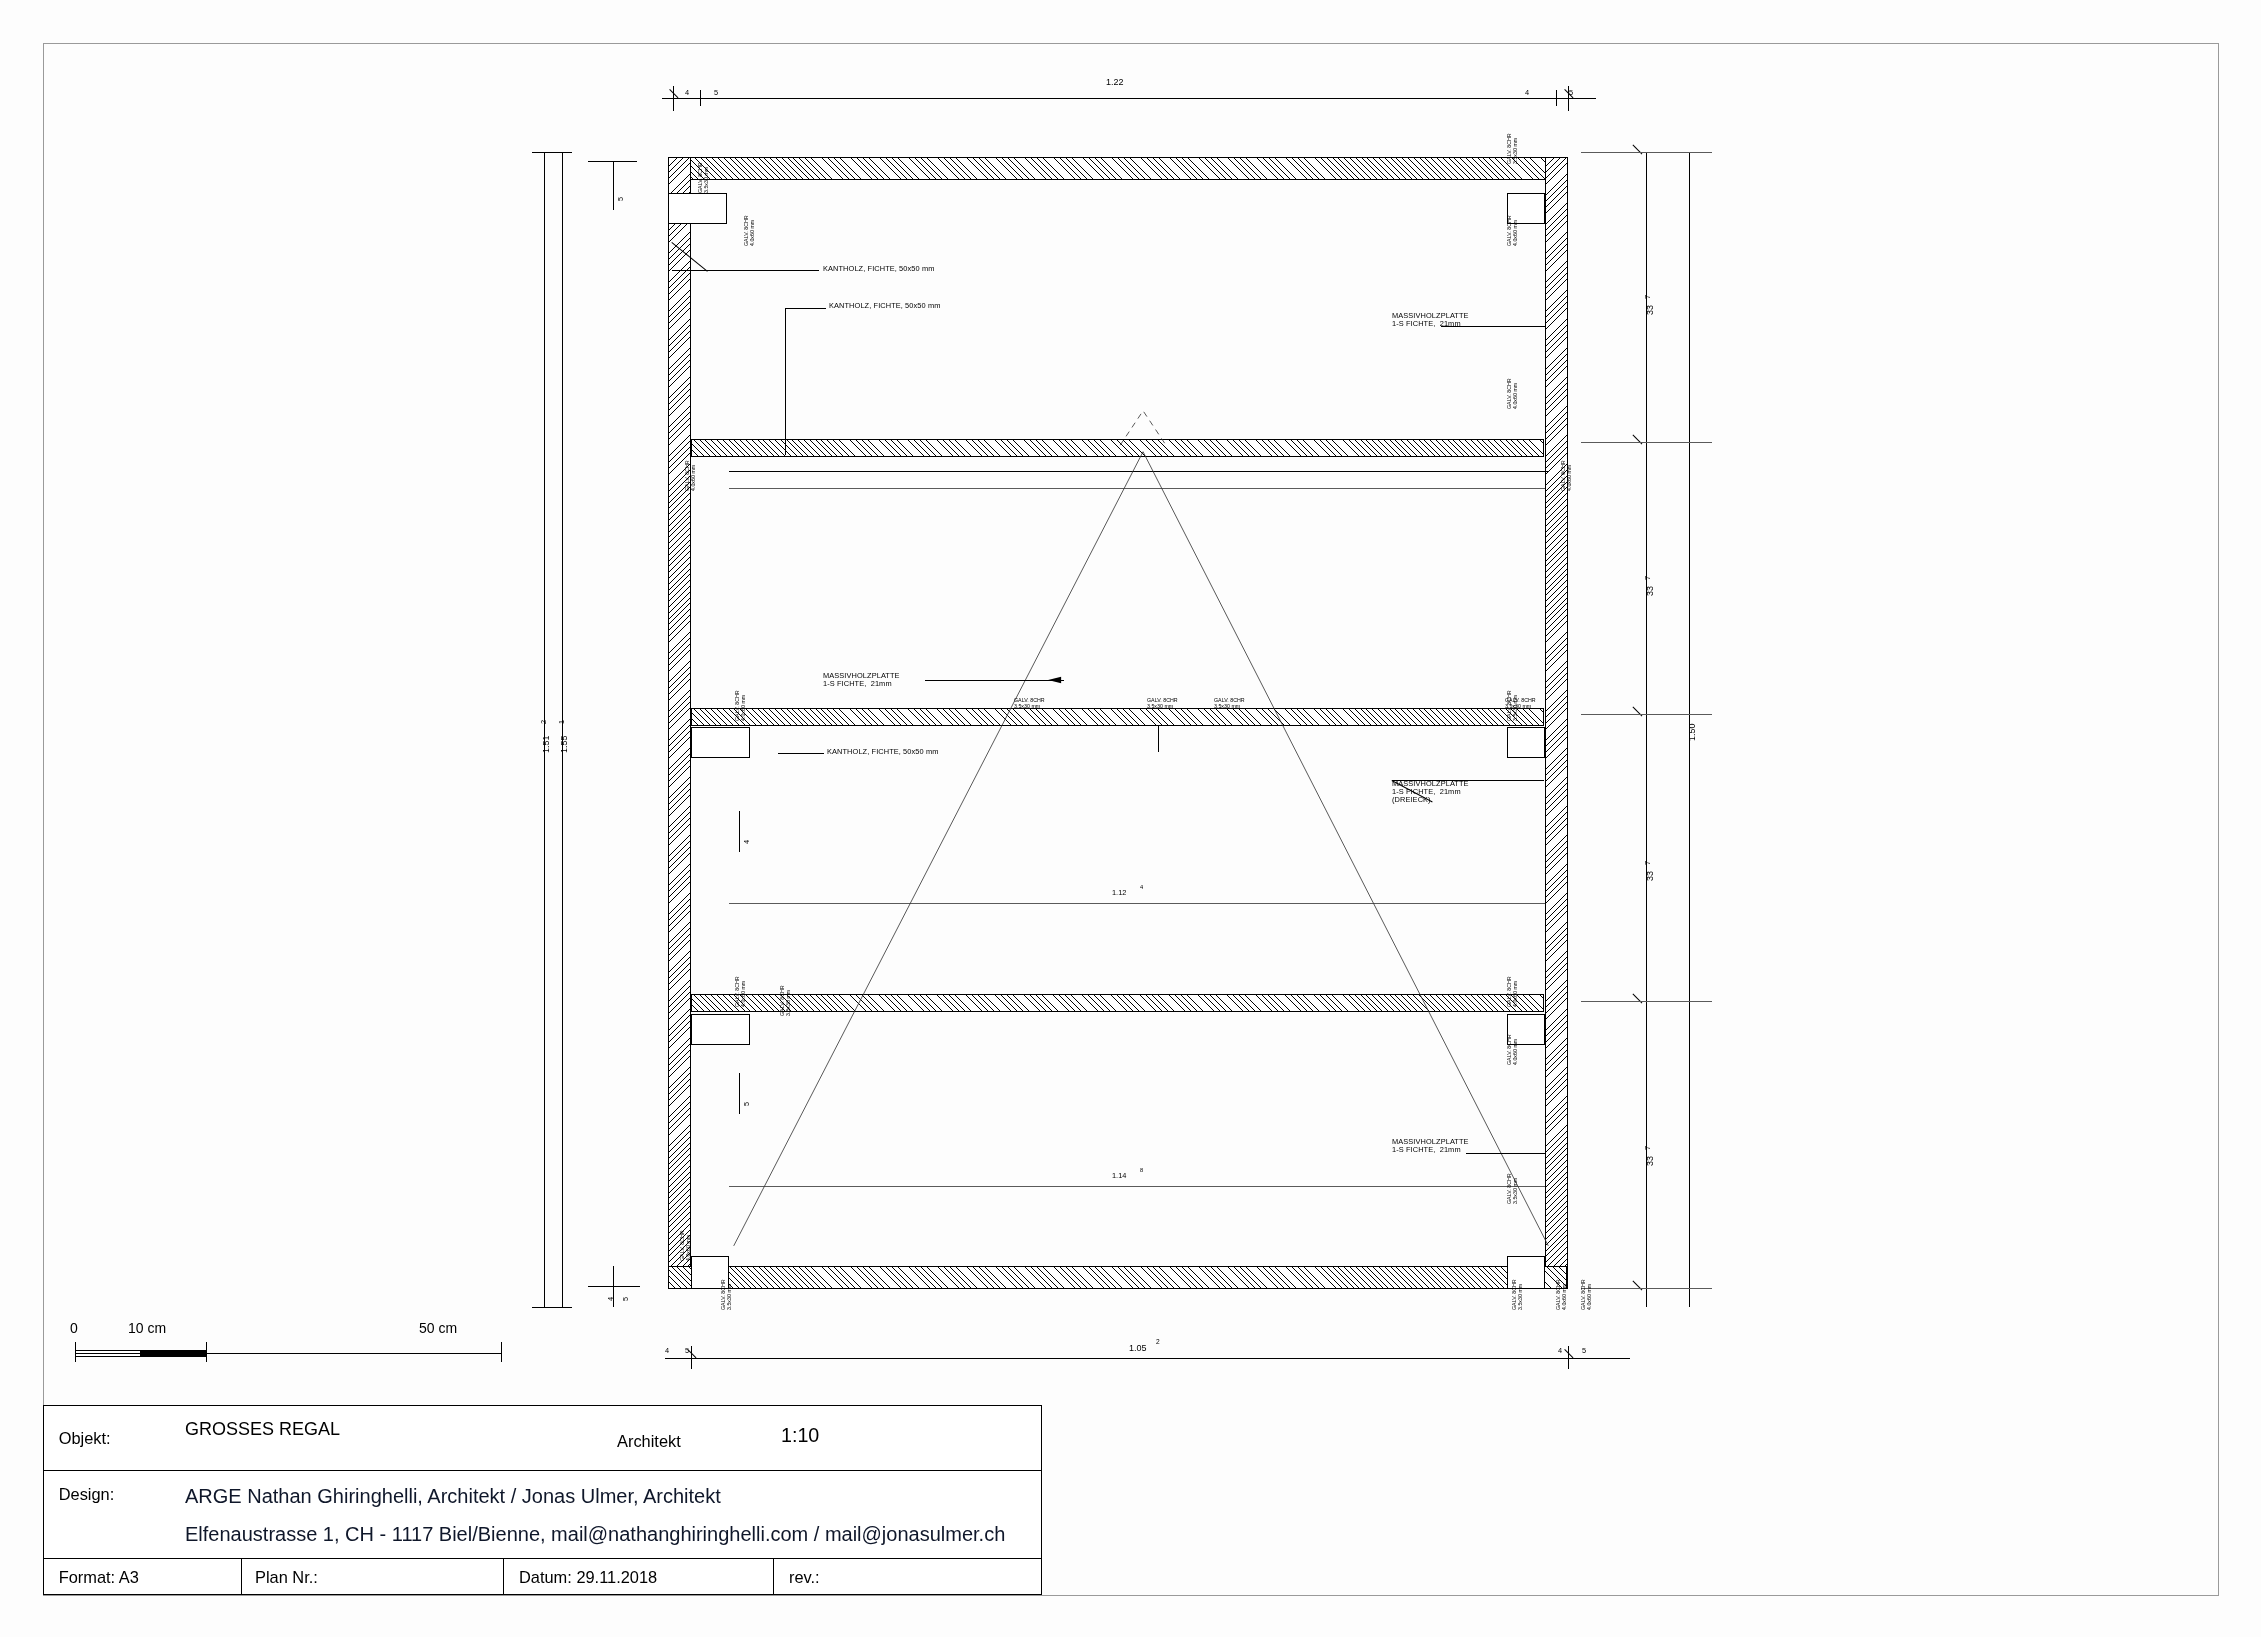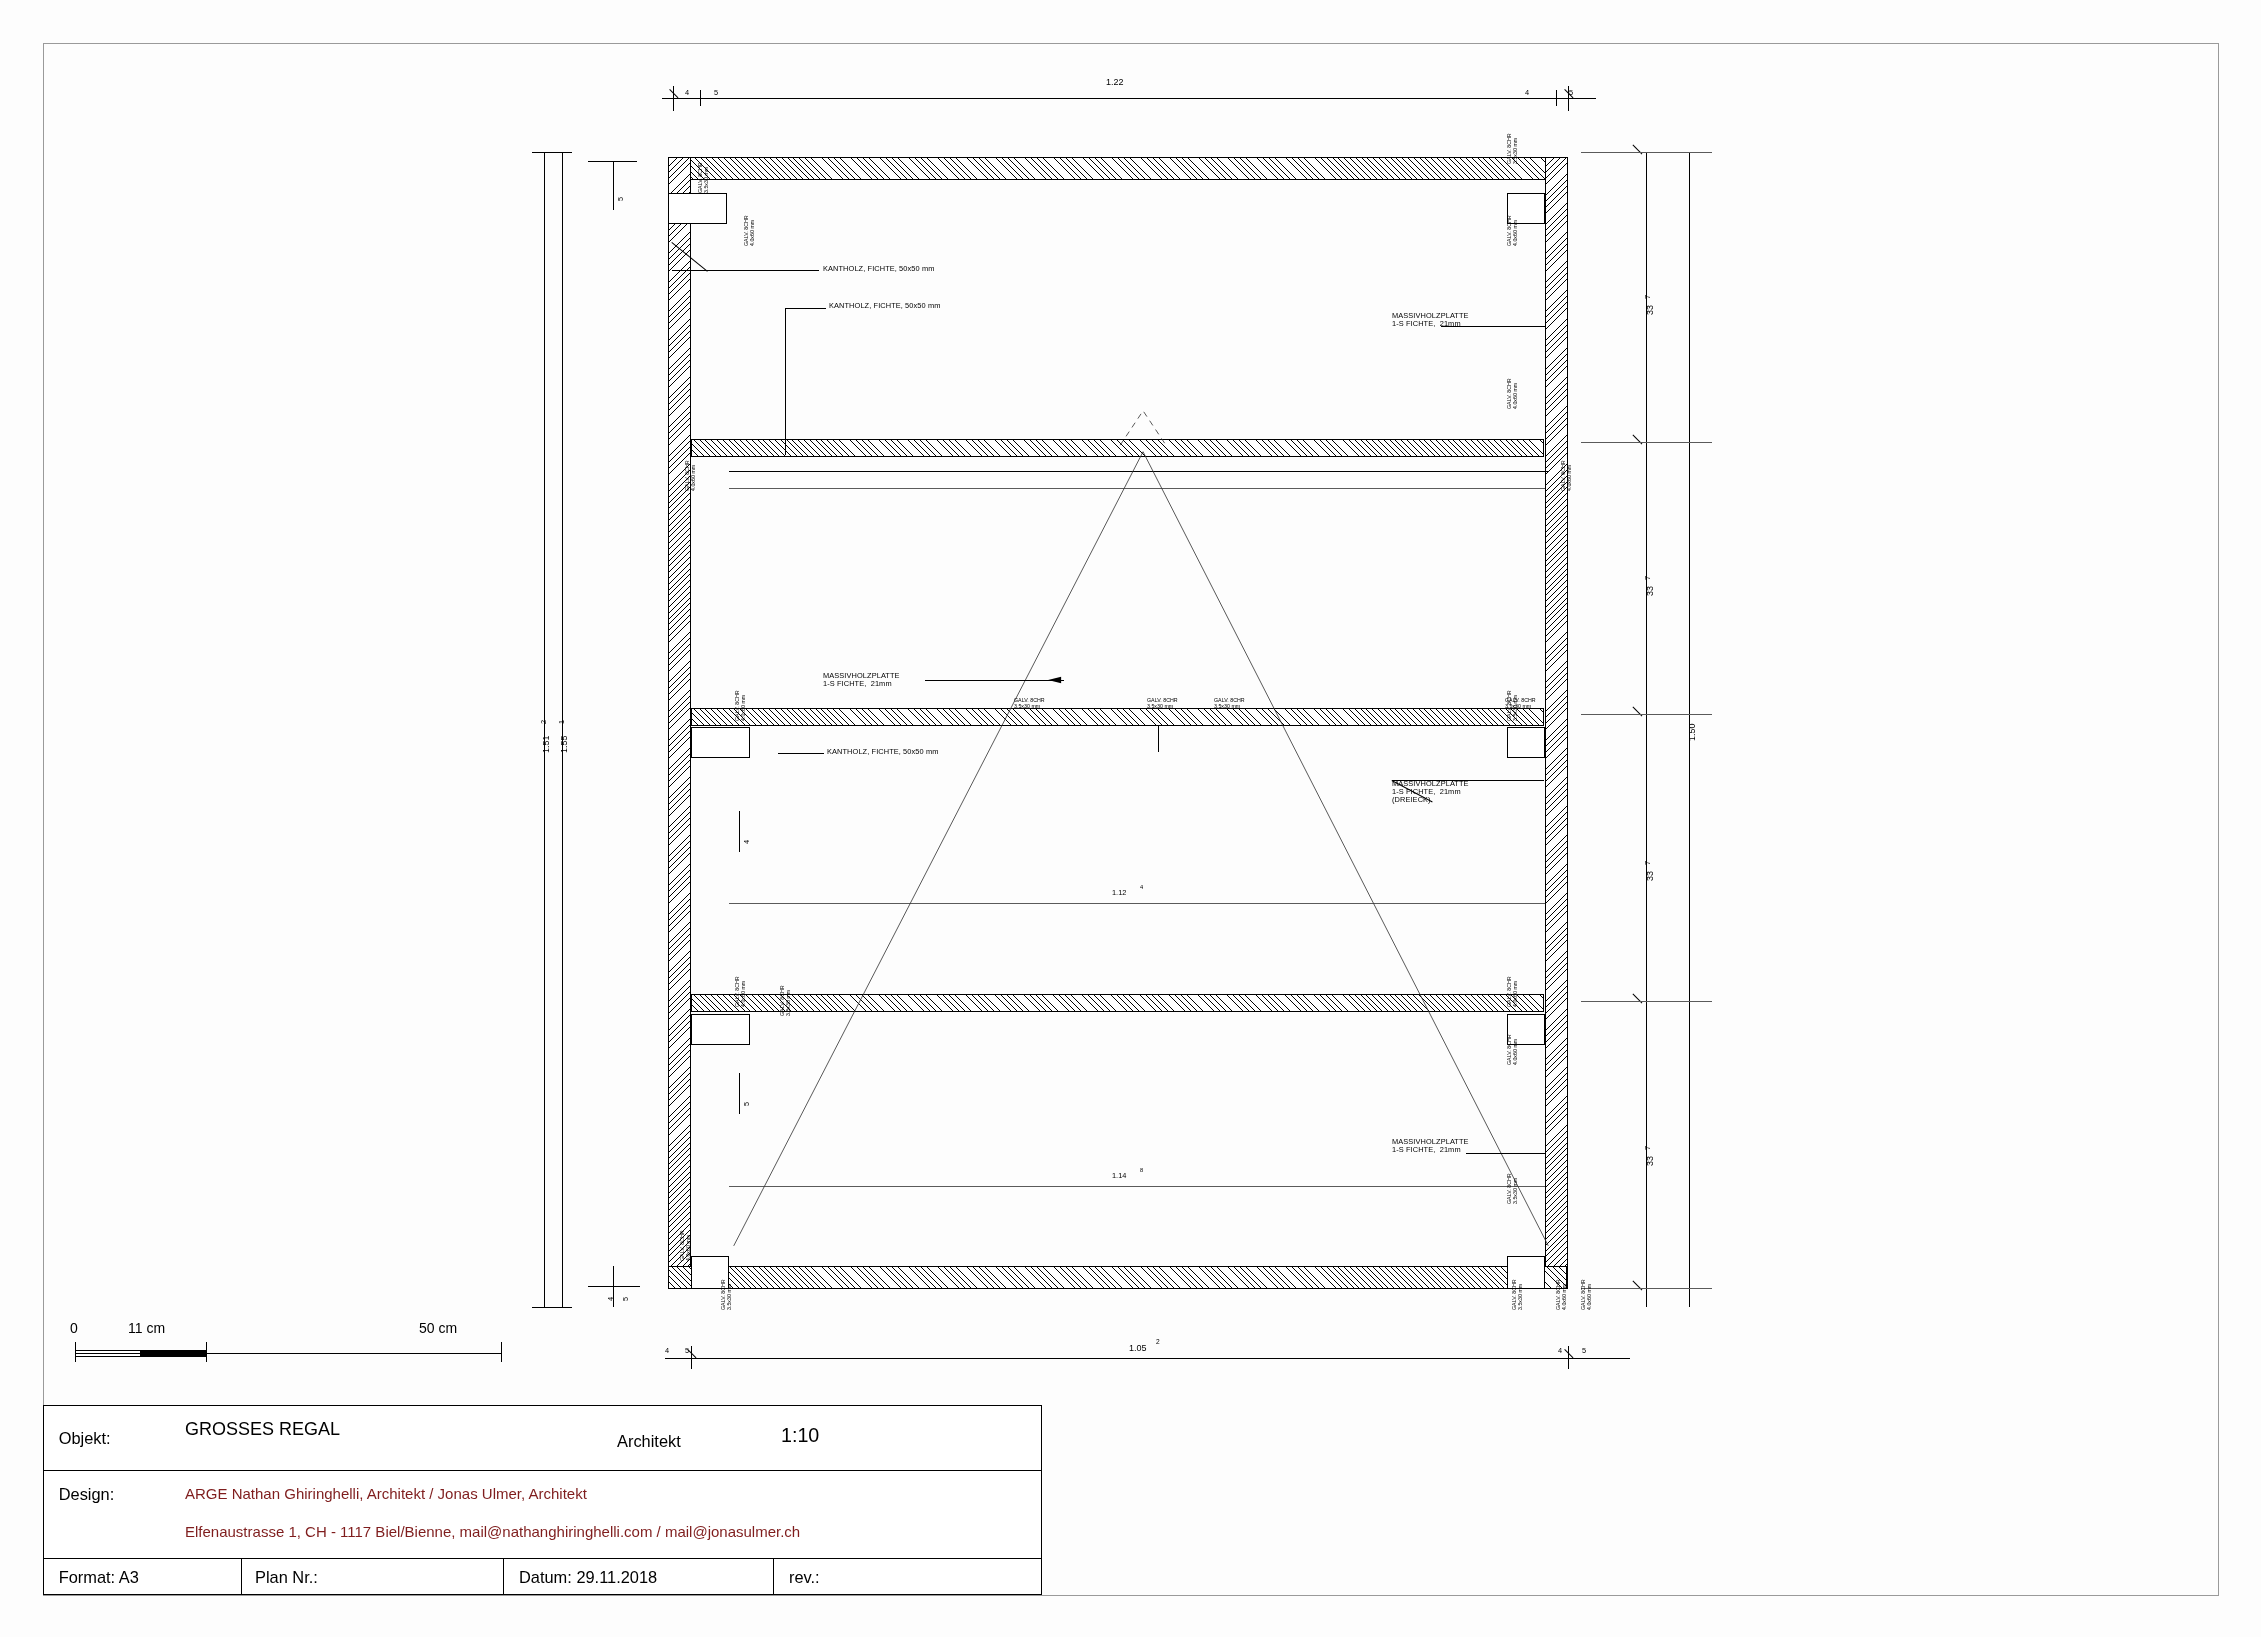--- a/index.html
+++ b/index.html
@@ -157,22 +157,22 @@
     white-space: pre;
   }
   .tb-title {
     position: absolute;
     font-size: 18px;
     color: #000;
     white-space: pre;
   }
   .tb-mid {
     position: absolute;
-    font-size: 15px;
-    color: #7f1d1d;
+    font-size: 20px;
+    color: #0f172a;
     white-space: pre;
   }
   .tb-scale {
     position: absolute;
     font-size: 19.7px;
     color: #000;
     white-space: pre;
   }
 </style>
 </head>
@@ -393,21 +393,21 @@
     <div class="dim-sm" style="left:1558px; top:1346px;">4</div>
     <div class="dim-sm" style="left:1582px; top:1346px;">5</div>
 
     <div class="scalebar-seg" style="left:75px; top:1350px; width:66px; background:#fff;"></div>
     <div class="scalebar-seg" style="left:141px; top:1350px; width:66px; background:#000;"></div>
     <div class="ln h1" style="left:75px; top:1353px; width:426px;"></div>
     <div class="scalebar-tick" style="left:75px; top:1342px; height:19.7px;"></div>
     <div class="scalebar-tick" style="left:206px; top:1342px; height:19.7px;"></div>
     <div class="scalebar-tick" style="left:501px; top:1342px; height:19.7px;"></div>
     <div class="scale-txt" style="left:70px; top:1320px;">0</div>
-    <div class="scale-txt" style="left:128px; top:1320px;">11 cm</div>
+    <div class="scale-txt" style="left:128px; top:1320px;">10 cm</div>
     <div class="scale-txt" style="left:419px; top:1320px;">50 cm</div>
 
   </div>
 
   <div id="titleblock">
     <div class="tb-line-h" style="top:64px;"></div>
     <div class="tb-line-h" style="top:152px;"></div>
     <div class="tb-line-v" style="left:197px; top:152px; height:37px;"></div>
     <div class="tb-line-v" style="left:459px; top:152px; height:37px;"></div>
     <div class="tb-line-v" style="left:729px; top:152px; height:37px;"></div>

